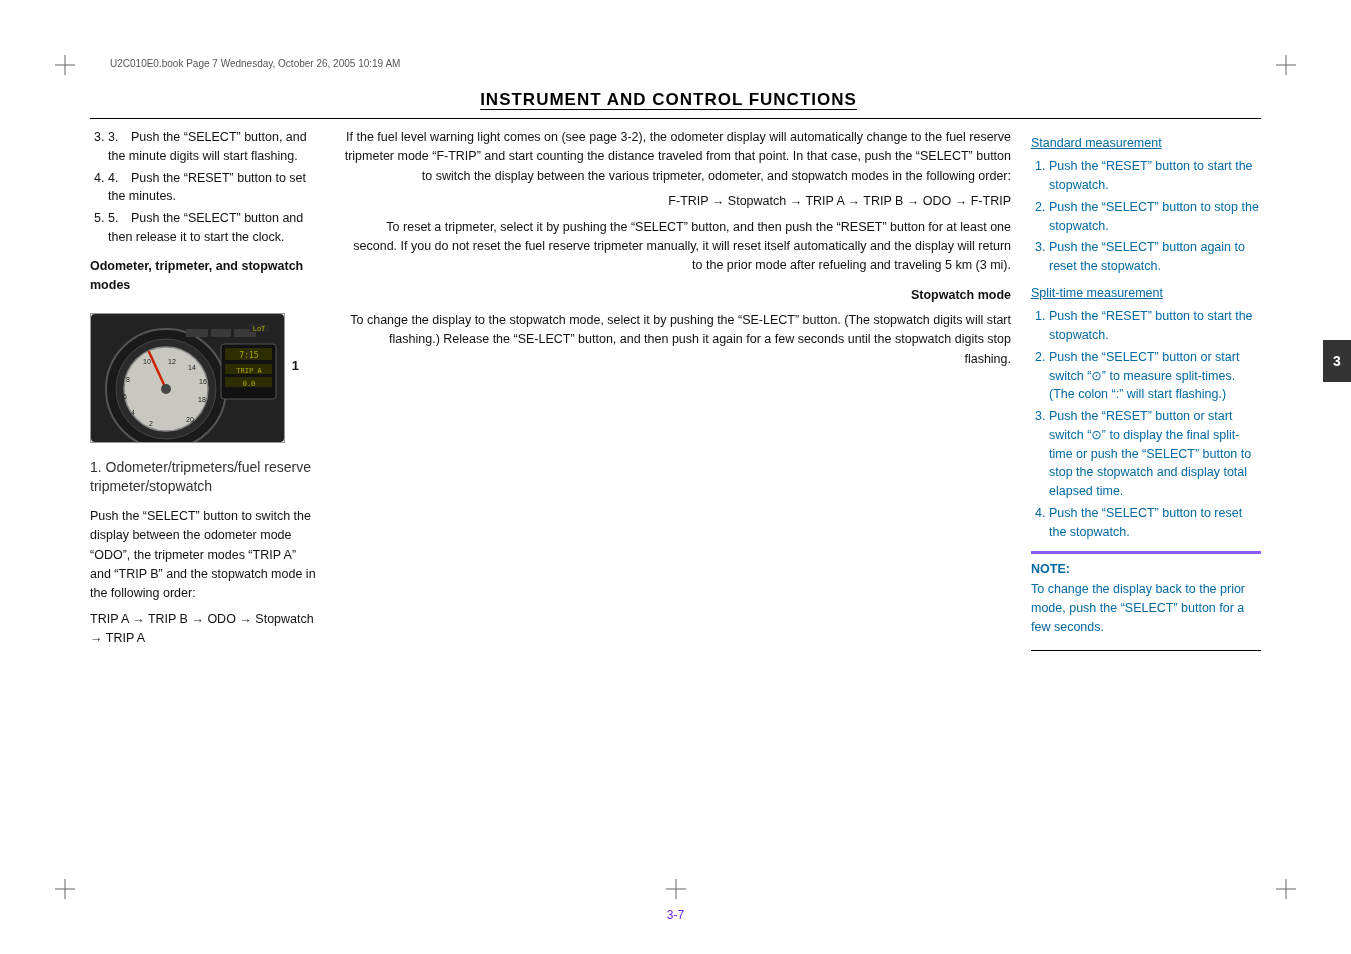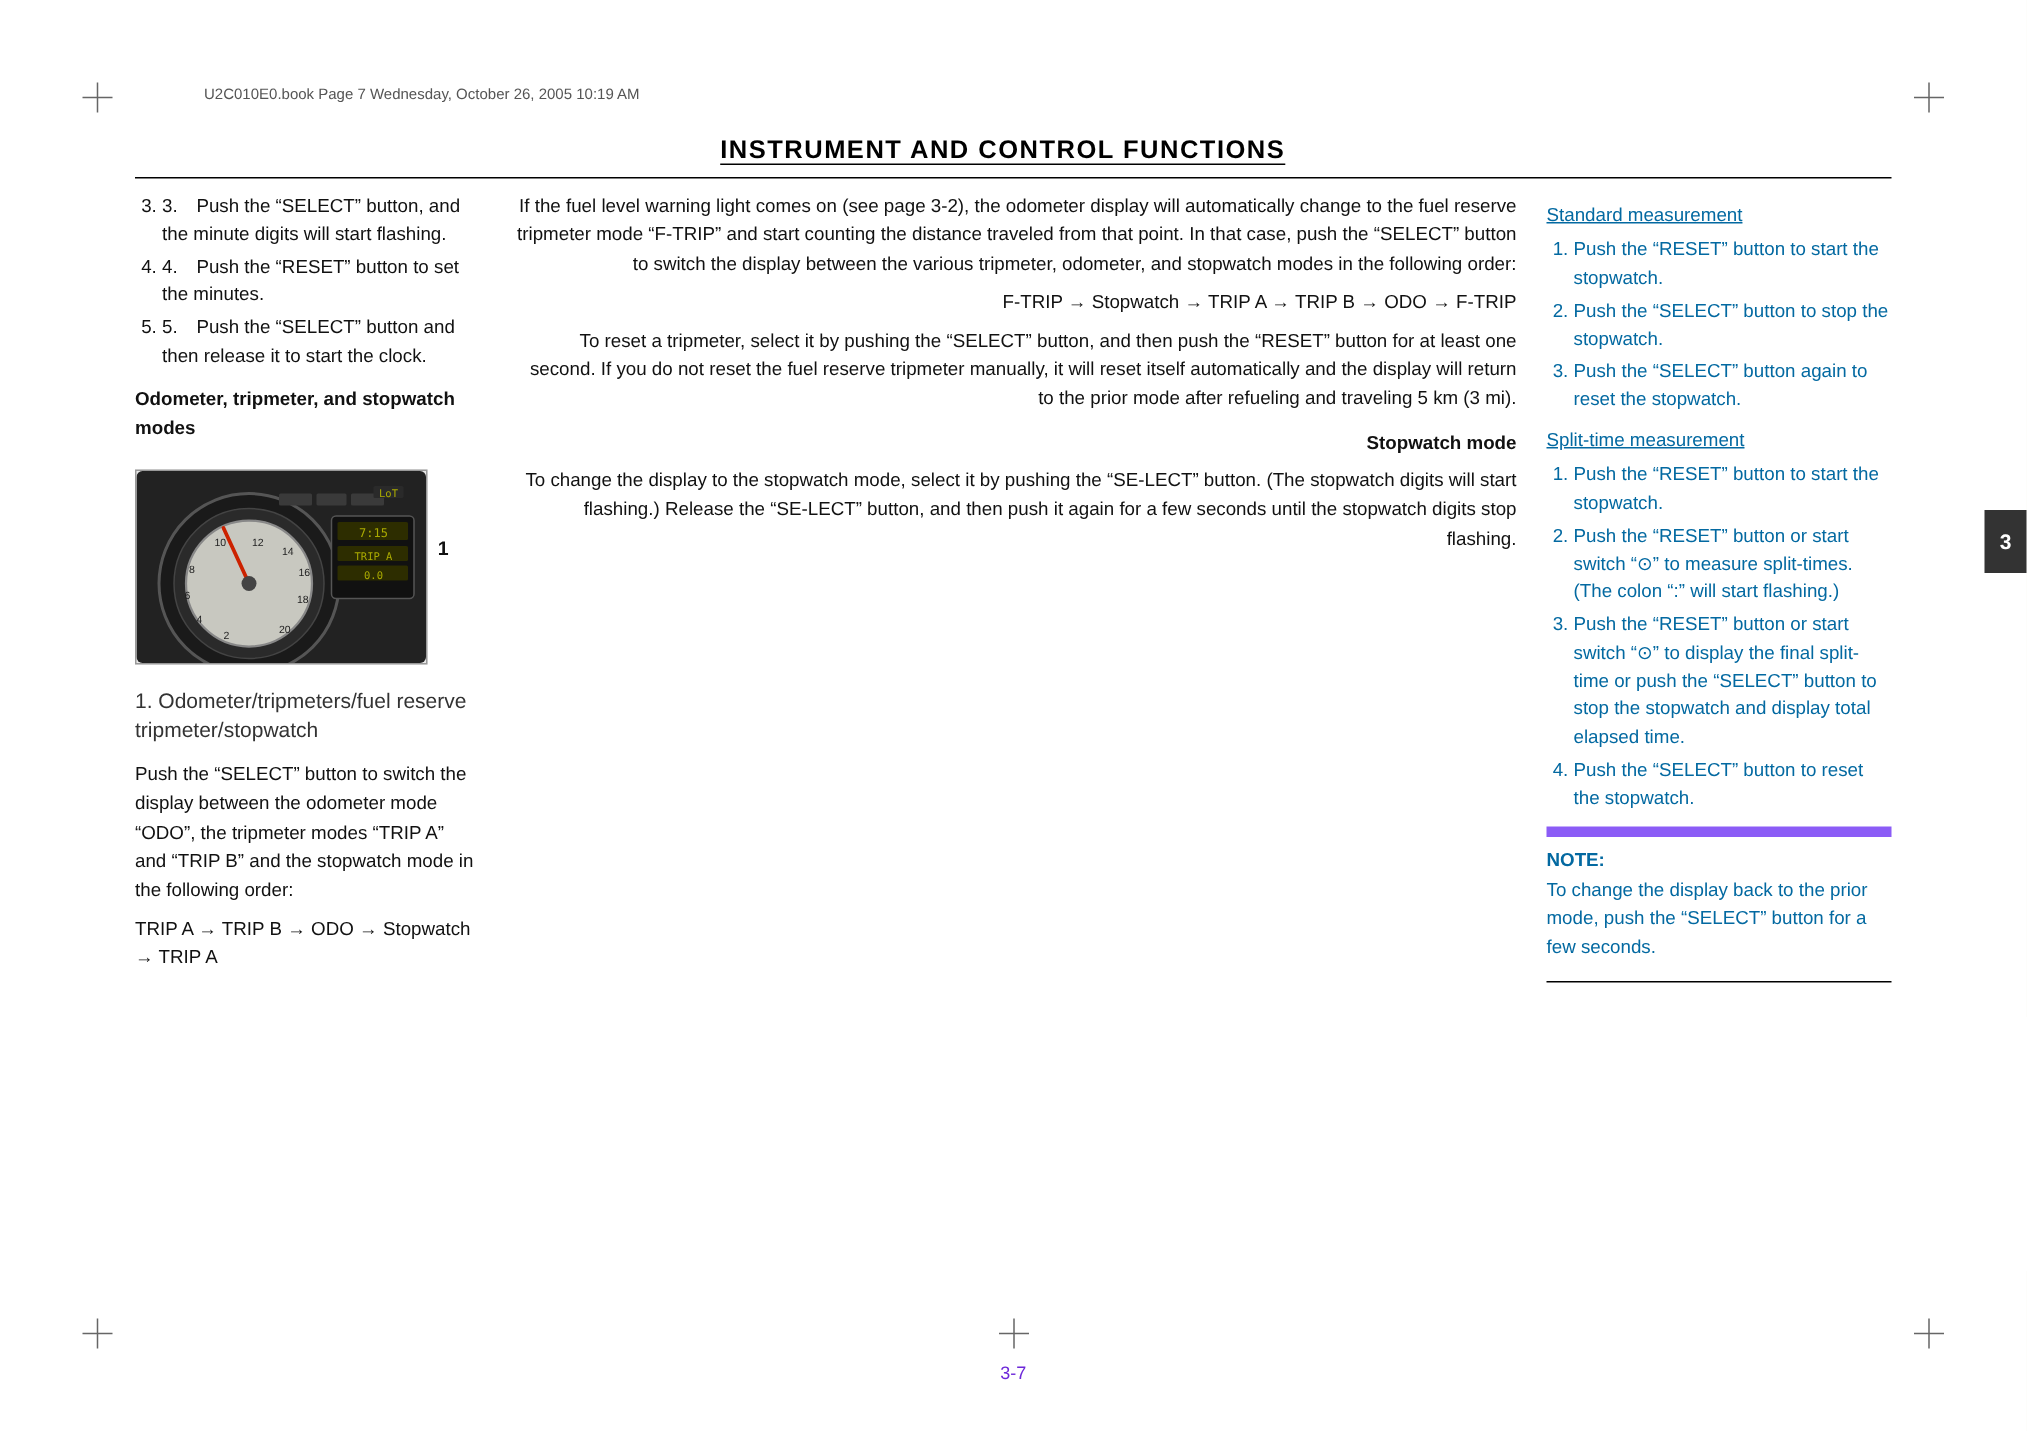--- a/index.html
+++ b/index.html
@@ -50,21 +50,20 @@
     .crosshair-br { bottom: 50px; right: 50px; }
     .crosshair-bm { bottom: 50px; left: 50%; transform: translateX(-50%); }
 
     
     .file-info {
       position: absolute;
       top: 58px;
       left: 110px;
       font-size: 10px;
       color: #555;
-      margin-left: 26px;
     }
 
     
     .chapter-tab {
       position: absolute;
       top: 340px;
       right: 0;
       width: 28px;
       height: 42px;
       background: #333;
@@ -199,21 +198,21 @@
     }
 
     .img-caption {
       font-size: 14px;
       line-height: 1.4;
       margin-top: 4px;
       color: #333;
     }
 
     .note-box {
-      border-top: 7px solid #8b5cf6;
+      border-top: 3px solid #8b5cf6;
       border-bottom: 1px solid #000;
       padding: 6px 0;
       margin-top: 10px;
     }
     .note-label {
       font-weight: bold;
     }
 
     
     .page-number {
@@ -329,21 +328,21 @@
       <span class="underline-heading">Standard measurement</span>
       <ol>
         <li>Push the “RESET” button to start the stopwatch.</li>
         <li>Push the “SELECT” button to stop the stopwatch.</li>
         <li>Push the “SELECT” button again to reset the stopwatch.</li>
       </ol>
 
       <span class="underline-heading">Split-time measurement</span>
       <ol>
         <li>Push the “RESET” button to start the stopwatch.</li>
-        <li>Push the “RESET” button or start switch “⊙” to measure split-times. (The colon “:” will start flashing.)</li>
+        <li>Push the “SELECT” button or start switch “⊙” to measure split-times. (The colon “:” will start flashing.)</li>
         <li>Push the “RESET” button or start switch “⊙” to display the final split-time or push the “SELECT” button to stop the stopwatch and display total elapsed time.</li>
         <li>Push the “SELECT” button to reset the stopwatch.</li>
       </ol>
 
       <div class="note-box">
         <span class="note-label">NOTE:</span>
         <p>To change the display back to the prior mode, push the “SELECT” button for a few seconds.</p>
       </div>
 
     </div>

